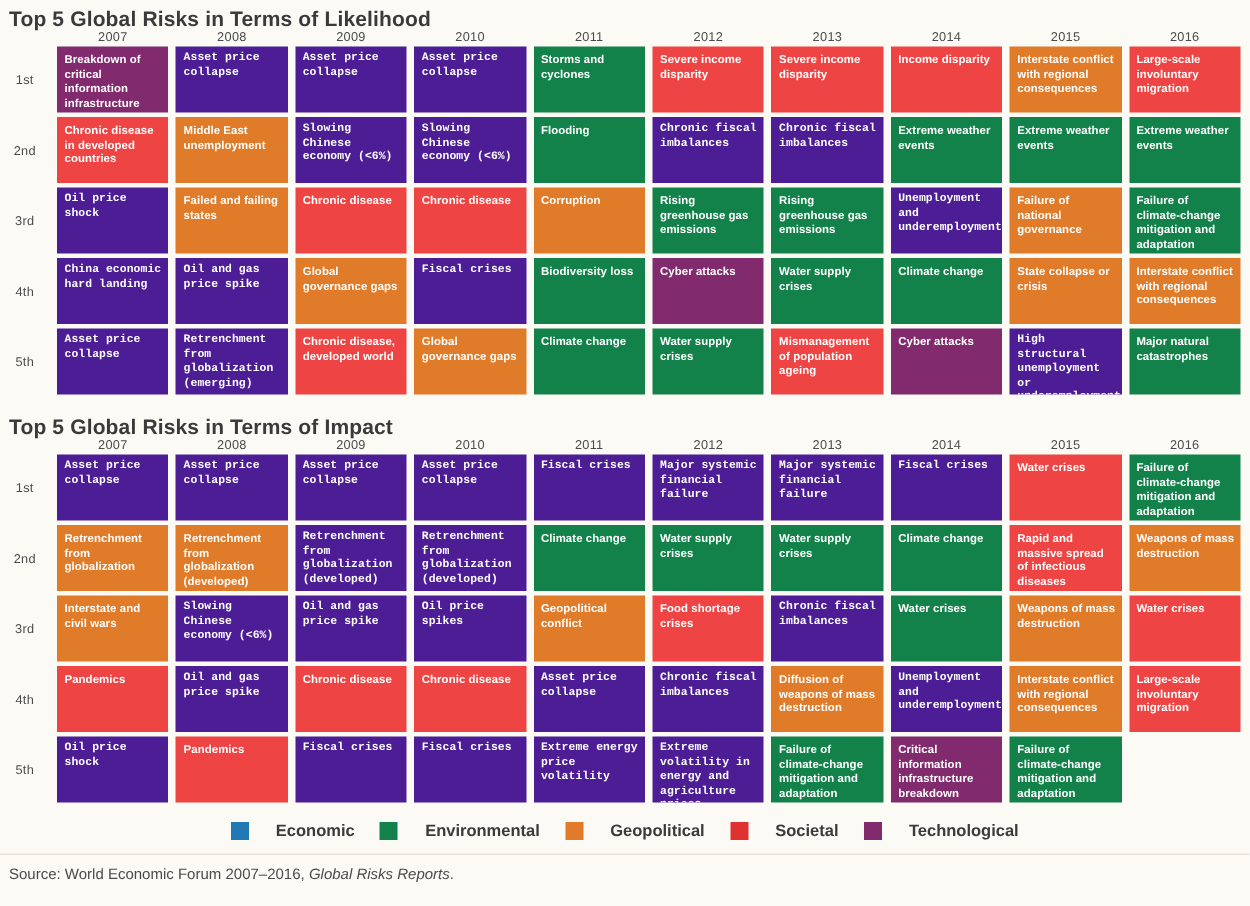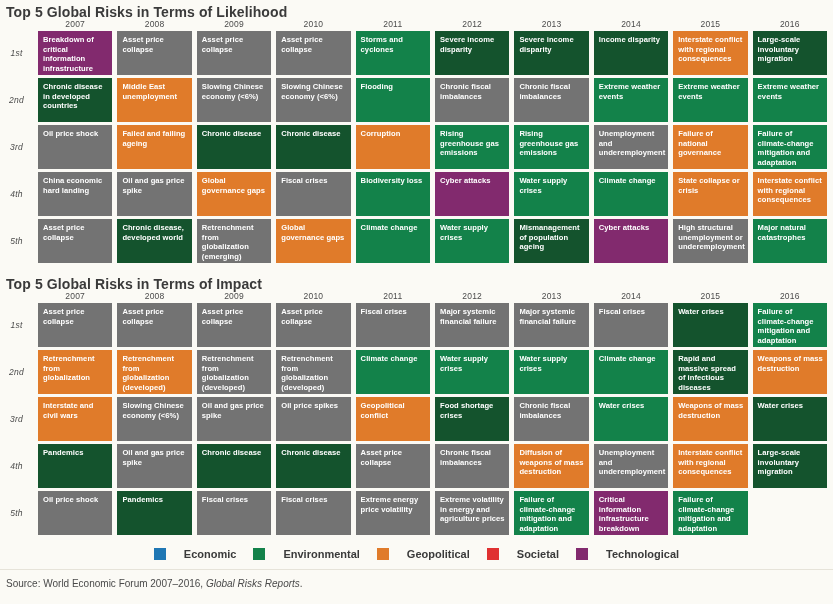--- a/index.html
+++ b/index.html
@@ -57,26 +57,26 @@
     height: 44px;
     margin-bottom: 3px;
     padding: 4px 4px 3px 5px;
     font-size: 7.6px;
     line-height: 9.6px;
     color: #ffffff;
     font-weight: bold;
     overflow: hidden;
     letter-spacing: 0.05px;
   }
-  .rowlabel { margin-bottom: 3px; height:44px;font-style:italic; }
-
-  .c-economic      { background: #737373; }
+  .rowlabel { margin-bottom: 3px; height:44px; }
+
+  .c-economic      { background: #4c1d95; font-family: Liberation Mono, monospace; }
   .c-environmental { background: #13824a; }
   .c-geopolitical  { background: #e07b2a; }
-  .c-societal      { background: #14532d; }
+  .c-societal      { background: #ef4444; }
   .c-technological { background: #822a6e; }
 
   .legend {
     position: absolute;
     top: 548px; left: 0; width: 833px;
     display: flex;
     align-items: center;
     justify-content: center;
     gap: 17px;
   }
@@ -135,21 +135,21 @@
         <div class="cell c-economic">Slowing Chinese economy (&lt;6%)</div>
         <div class="cell c-economic">Slowing Chinese economy (&lt;6%)</div>
         <div class="cell c-environmental">Flooding</div>
         <div class="cell c-economic">Chronic fiscal imbalances</div>
         <div class="cell c-economic">Chronic fiscal imbalances</div>
         <div class="cell c-environmental">Extreme weather events</div>
         <div class="cell c-environmental">Extreme weather events</div>
         <div class="cell c-environmental">Extreme weather events</div>
         <div class="rowlabel">3rd</div>
         <div class="cell c-economic">Oil price shock</div>
-        <div class="cell c-geopolitical">Failed and failing ageing</div>
+        <div class="cell c-geopolitical">Failed and failing states</div>
         <div class="cell c-societal">Chronic disease</div>
         <div class="cell c-societal">Chronic disease</div>
         <div class="cell c-geopolitical">Corruption</div>
         <div class="cell c-environmental">Rising greenhouse gas emissions</div>
         <div class="cell c-environmental">Rising greenhouse gas emissions</div>
         <div class="cell c-economic">Unemployment and underemployment</div>
         <div class="cell c-geopolitical">Failure of national governance</div>
         <div class="cell c-environmental">Failure of climate-change mitigation and adaptation</div>
         <div class="rowlabel">4th</div>
         <div class="cell c-economic">China economic hard landing</div>
@@ -157,22 +157,22 @@
         <div class="cell c-geopolitical">Global governance gaps</div>
         <div class="cell c-economic">Fiscal crises</div>
         <div class="cell c-environmental">Biodiversity loss</div>
         <div class="cell c-technological">Cyber attacks</div>
         <div class="cell c-environmental">Water supply crises</div>
         <div class="cell c-environmental">Climate change</div>
         <div class="cell c-geopolitical">State collapse or crisis</div>
         <div class="cell c-geopolitical">Interstate conflict with regional consequences</div>
         <div class="rowlabel">5th</div>
         <div class="cell c-economic">Asset price collapse</div>
+        <div class="cell c-economic">Retrenchment from globalization (emerging)</div>
         <div class="cell c-societal">Chronic disease, developed world</div>
-        <div class="cell c-economic">Retrenchment from globalization (emerging)</div>
         <div class="cell c-geopolitical">Global governance gaps</div>
         <div class="cell c-environmental">Climate change</div>
         <div class="cell c-environmental">Water supply crises</div>
         <div class="cell c-societal">Mismanagement of population ageing</div>
         <div class="cell c-technological">Cyber attacks</div>
         <div class="cell c-economic">High structural unemployment or underemployment</div>
         <div class="cell c-environmental">Major natural catastrophes</div>
       </div>
   </div>
 

